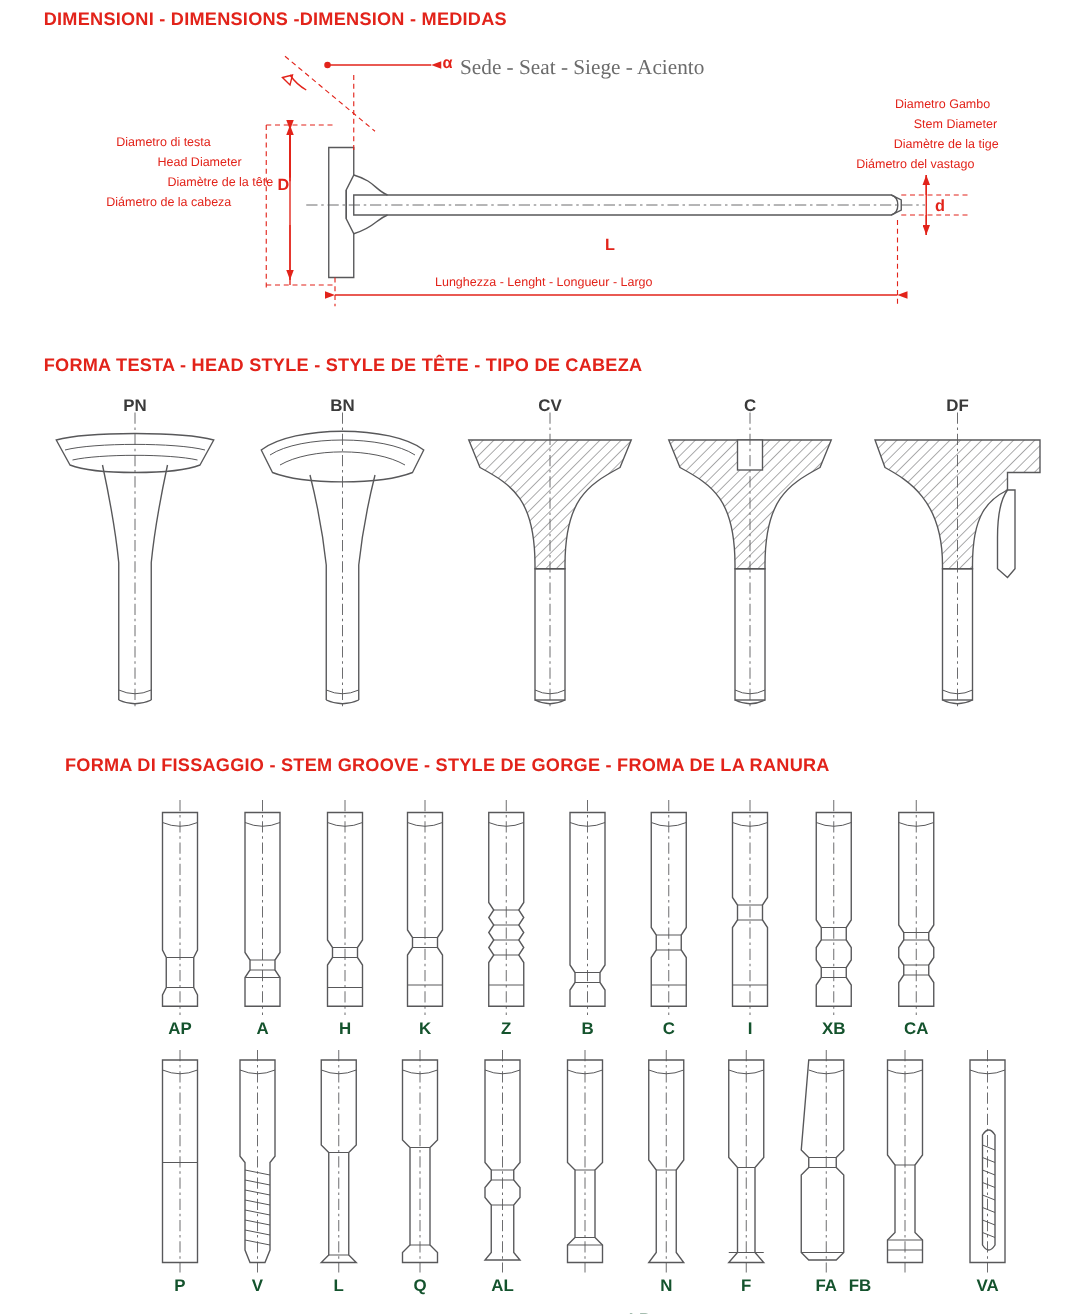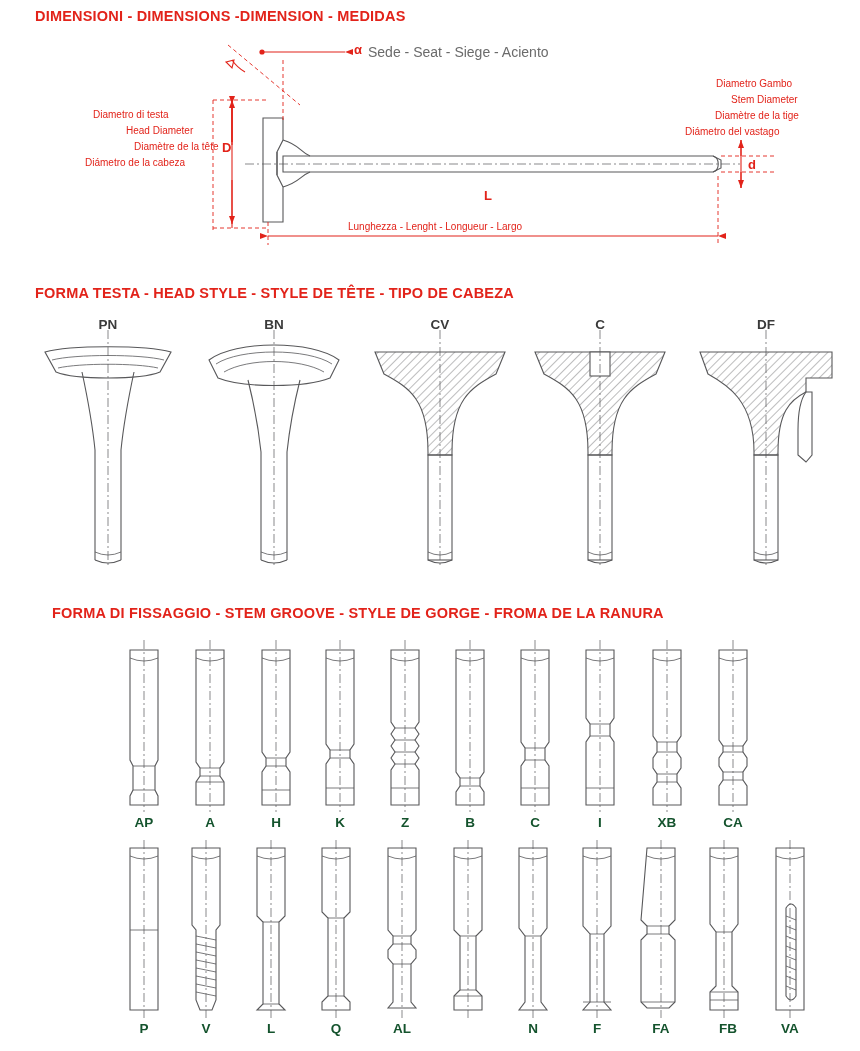--- a/index.html
+++ b/index.html
@@ -38,22 +38,23 @@
     font-size: 10px;
     white-space: nowrap;
   }
   .red-label.bold {
     font-weight: bold;
     font-size: 13px;
   }
   .gray-label {
     position: absolute;
     color: #6b6b6b;
-    font-size: 14px;
+    font-size: 17px;
     white-space: nowrap;
+    font-family: Liberation Serif, serif;
   }
   .style-label {
     position: absolute;
     font-weight: bold;
     font-size: 13.5px;
     color: #14532d;
     text-align: center;
     white-space: nowrap;
     transform: translateX(-50%);
   }
@@ -438,16 +439,16 @@
 
   <div class="style-label" style="left:144px; top:1021px;">P</div>
   <div class="style-label" style="left:206px; top:1021px;">V</div>
   <div class="style-label" style="left:271px; top:1021px;">L</div>
   <div class="style-label" style="left:336px; top:1021px;">Q</div>
   <div class="style-label" style="left:402px; top:1021px;">AL</div>
   <div class="style-label" style="left:468px; top:1048px;margin-left:44px;">LB</div>
   <div class="style-label" style="left:533px; top:1021px;">N</div>
   <div class="style-label" style="left:597px; top:1021px;">F</div>
   <div class="style-label" style="left:661px; top:1021px;">FA</div>
-  <div class="style-label" style="left:728px; top:1021px;">FB</div>
+  <div class="style-label" style="left:688px; top:1021px;">FB</div>
   <div class="style-label" style="left:790px; top:1021px;">VA</div>
 
 </div>
 
 </body></html>

